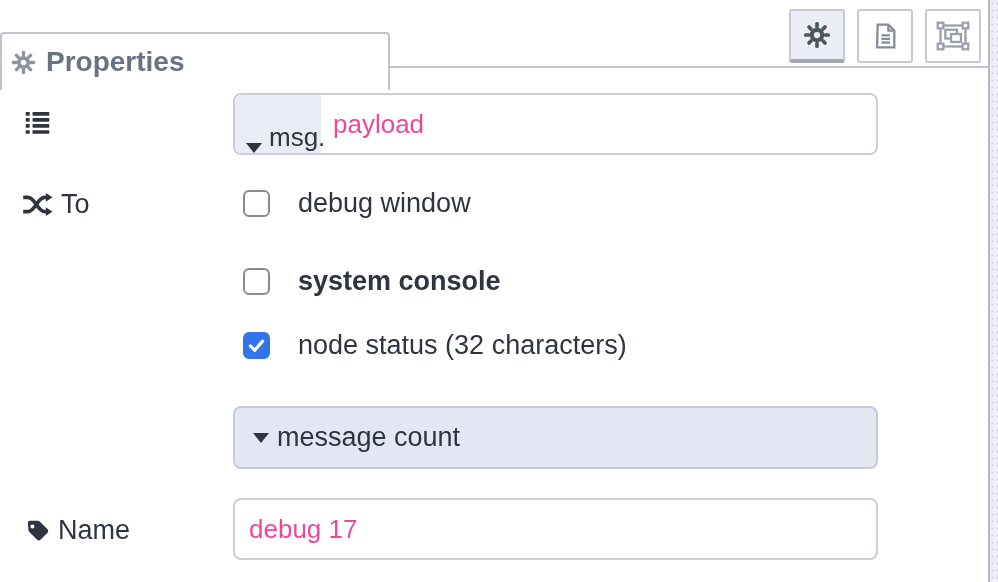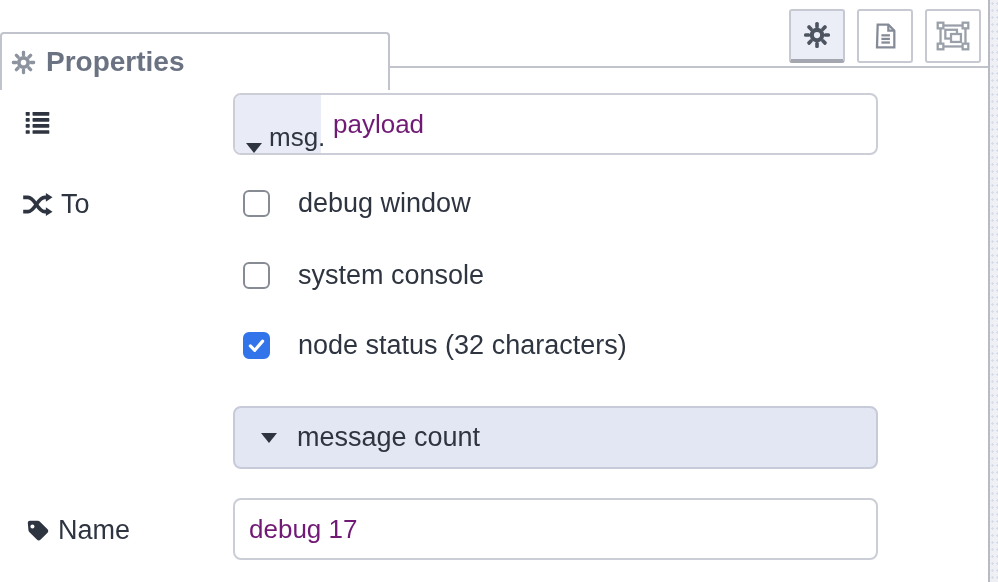--- a/index.html
+++ b/index.html
@@ -28,25 +28,25 @@
   .row-label { display:flex; align-items:center; gap:8px; font-size:27px; color:#2e3540; }
 
   
   .field { left:233px; width:645px; height:62px; border:2px solid #ccced7; border-radius:8px;
     background:#fff; display:flex; align-items:stretch; overflow:hidden; }
   .ti-btn { width:86px; background:#e9ebf6; display:flex; align-items:flex-end;
     padding-left:11px; gap:7px; cursor:pointer; flex:none; }
   .ti-btn span { font-size:26px; }
   .caret { width:0; height:0; border-left:8px solid transparent; border-right:8px solid transparent;
     border-top:10px solid #2e3540; flex:none; }
-  input.val { border:none; outline:none; flex:1; font-size:26px; color:#701a75;
+  input.val { border:none; outline:none; flex:1; font-size:26px; color:#ec4899;
     font-family:inherit; padding:0 0 0 12px; background:transparent; min-width:0; }
 
   .select { left:233px; width:645px; height:63px; background:#e3e6f3; border:2px solid #c7cad9;
-    border-radius:8px; display:flex; align-items:center; padding-left:26px; gap:20px; cursor:pointer; }
+    border-radius:8px; display:flex; align-items:center; padding-left:18px; gap:8px; cursor:pointer; }
   .select span { font-size:27px; }
 
   
   .cb-row { left:243px; height:30px; display:flex; align-items:center; gap:28px; cursor:pointer; }
   .checkbox { width:27px; height:27px; border:2px solid #878b93; border-radius:6px; background:#fff;
     flex:none; display:flex; align-items:center; justify-content:center; }
   .checkbox svg { display:none; }
   .checkbox.checked { background:#3274e9; border-color:#3274e9; }
   .checkbox.checked svg { display:block; }
   .cb-label { font-size:27px; color:#2e3540; }
@@ -139,21 +139,21 @@
   <span>To</span>
 </div>
 
 <div class="abs cb-row" style="top:188px;">
   <span class="checkbox">
     
   </span>
   <span class="cb-label">debug window</span>
 </div>
 
-<div class="abs cb-row" style="top:260px;">
+<div class="abs cb-row" style="top:266px;font-weight:bold;">
   <span class="checkbox">
     
   </span>
   <span class="cb-label">system console</span>
 </div>
 
 <div class="abs cb-row" style="top:330px;">
   <span class="checkbox checked">
     <svg width="21" height="21" viewBox="0 0 24 24" fill="none" stroke="#ffffff" stroke-width="3.6" stroke-linecap="round" stroke-linejoin="round">
         <polyline points="5,12.5 10,17.5 19,7"></polyline>

